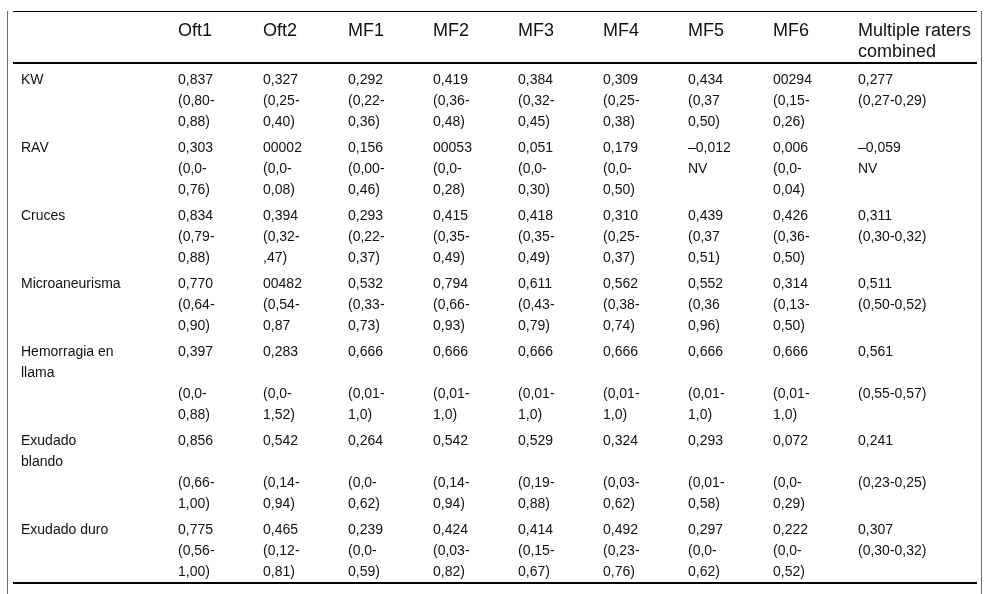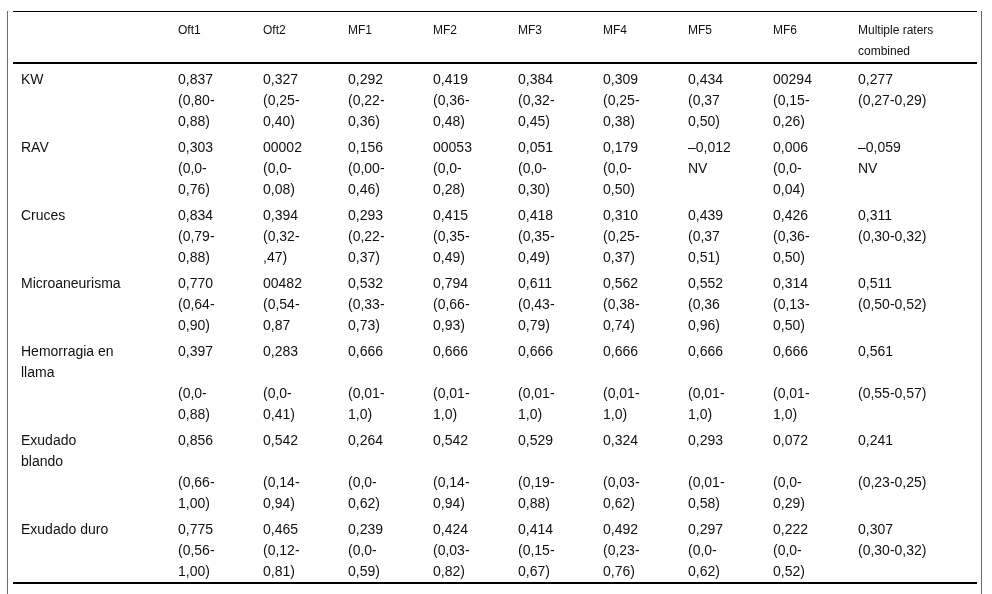--- a/index.html
+++ b/index.html
@@ -28,21 +28,21 @@
     border-bottom: 2px solid #000000;
   }
   col.c-label { width: 157px; }
   col.c-data  { width: 85px; }
   col.c-comb  { width: 127px; }
   thead th {
     height: 51px;
     vertical-align: top;
     text-align: left;
     font-weight: normal;
-    font-size: 12px;
+    font-size: 18px;
     line-height: 21px;
     padding: 8px 0 0 8px;
     border-bottom: 2.5px solid #000000;
   }
   thead th.combined { }
   tbody td {
     vertical-align: top;
     text-align: left;
     font-size: 14px;
     line-height: 21px;
@@ -285,21 +285,21 @@
           <td>
             <div class="line">0,397</div>
             <div class="line"></div>
             <div class="line">(0,0-</div>
             <div class="line">0,88)</div>
           </td>
           <td>
             <div class="line">0,283</div>
             <div class="line"></div>
             <div class="line">(0,0-</div>
-            <div class="line">0,41)</div>
+            <div class="line">1,52)</div>
           </td>
           <td>
             <div class="line">0,666</div>
             <div class="line"></div>
             <div class="line">(0,01-</div>
             <div class="line">1,0)</div>
           </td>
           <td>
             <div class="line">0,666</div>
             <div class="line"></div>

